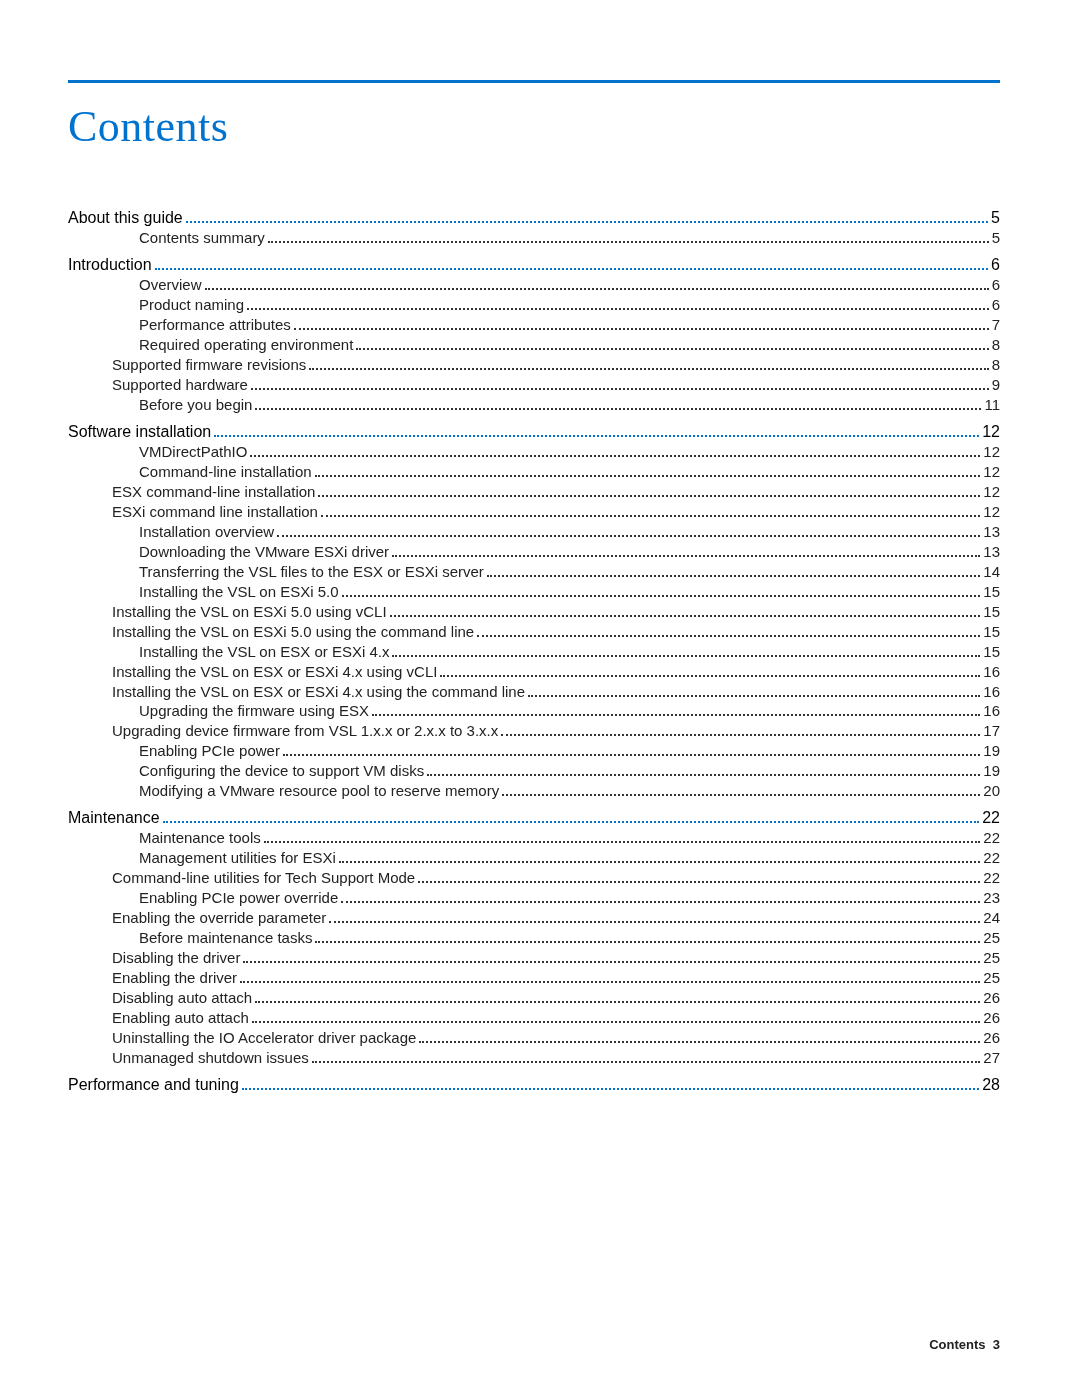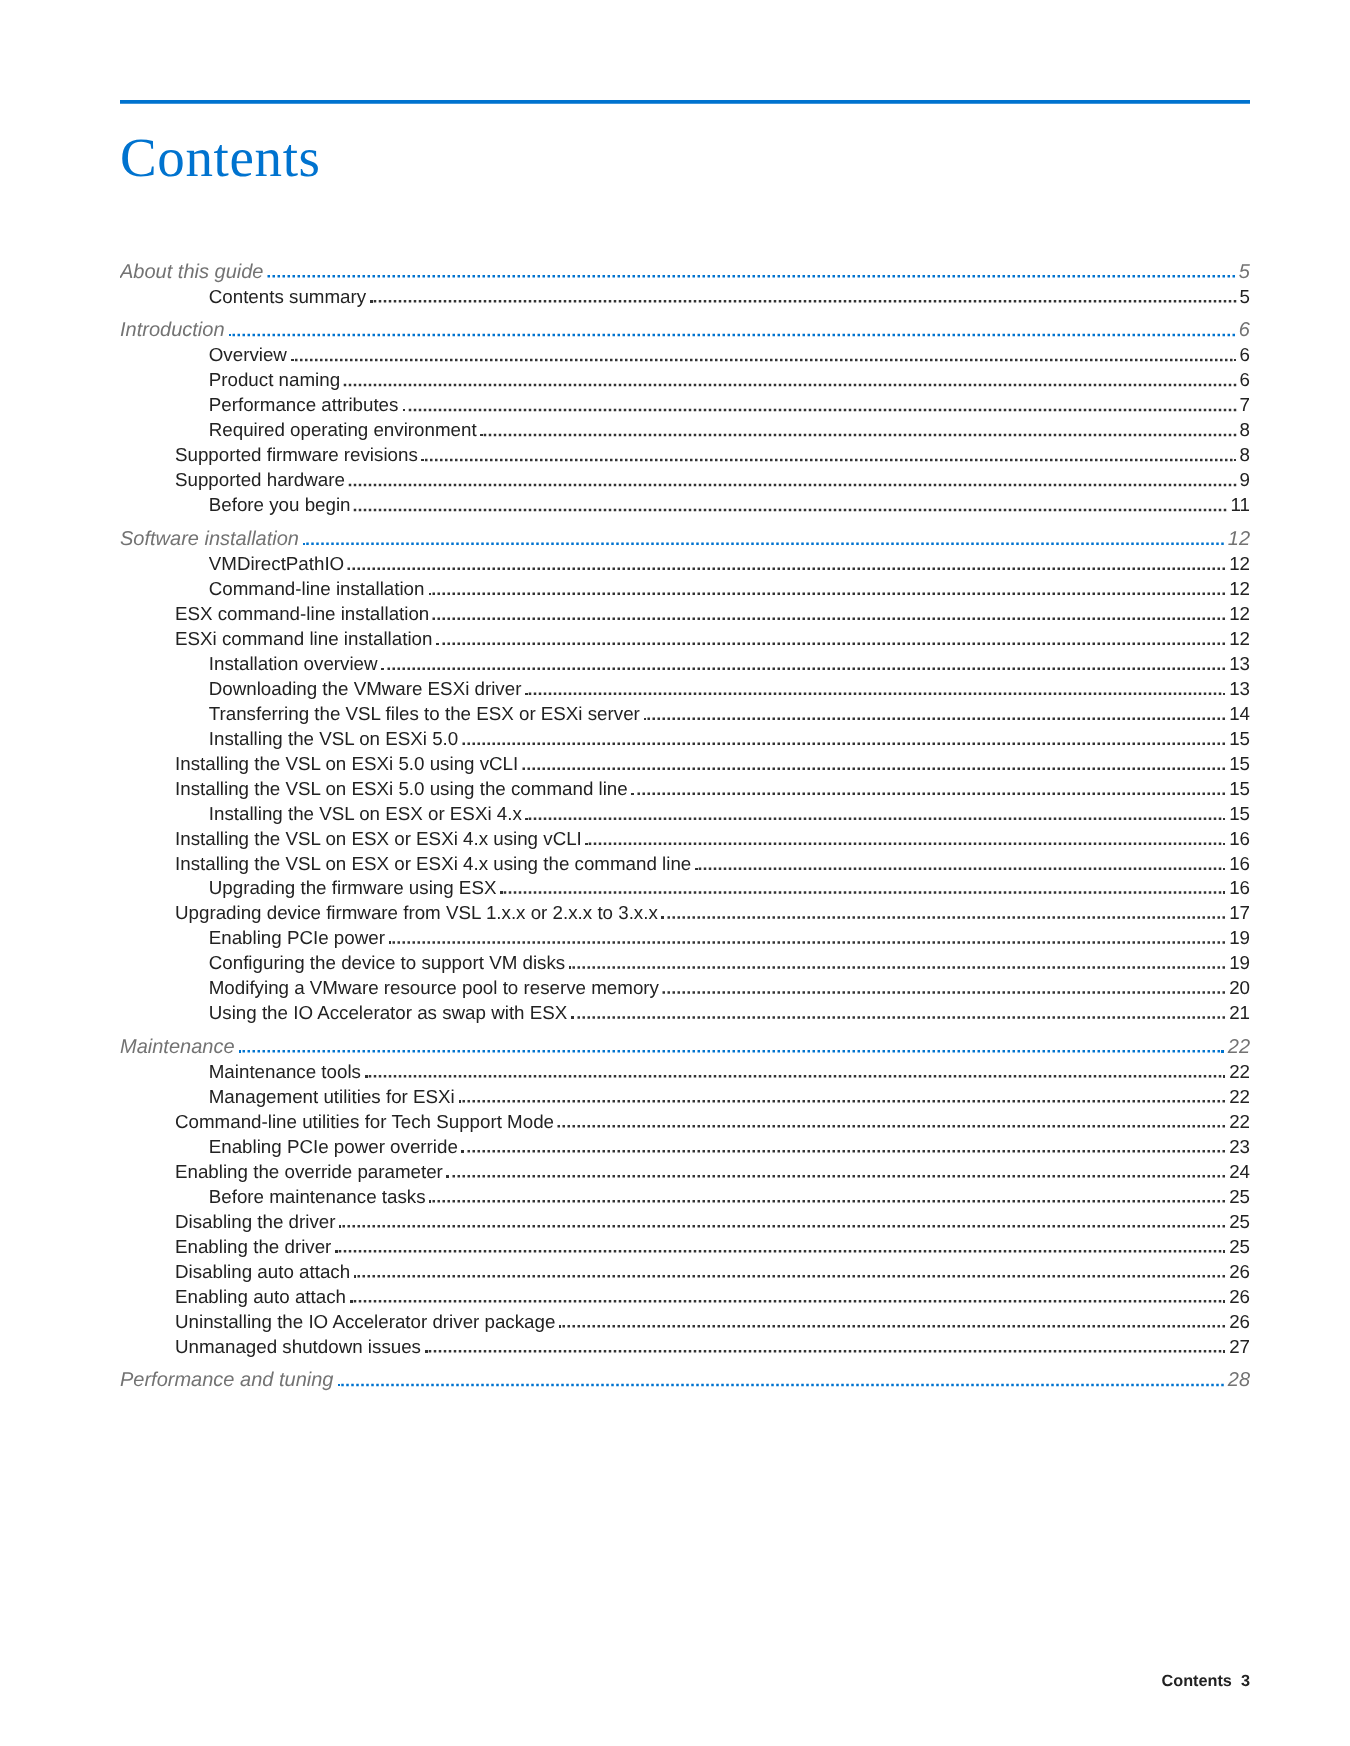--- a/index.html
+++ b/index.html
@@ -5,21 +5,21 @@
   body {
     margin: 0;
     padding: 0;
     background: #fff;
     font-family: Arial, Helvetica, sans-serif;
     width: 1080px;
     height: 1397px;
     position: relative;
   }
   .page {
-    padding: 80px 80px 40px 96px;
+    padding: 80px 80px 40px 68px;
     box-sizing: border-box;
     width: 100%;
     height: 100%;
     position: relative;
   }
   .hr {
     border-top: 3px solid #0073cf;
     margin-bottom: 18px;
   }
   .title {
@@ -51,21 +51,21 @@
     border-bottom: 2px dotted #333;
     margin: 0 3px 3px 3px;
     min-width: 6px;
     height: 0.75em;
   }
   .entry .pnum {
     flex: 0 0 auto;
     text-align: right;
   }
   .lvl0 { margin-left: 0; }
-  .lvl0 .label, .lvl0 .pnum { color: #737373; font-size: 16px; font-style: italic; }
+  .lvl0 .label, .lvl0 .pnum { color: #000000; font-size: 16px; }
   .lvl0 .dots { border-bottom: 2px dotted #0073cf; }
   .lvl1 { margin-left: 71px; }
   .lvl2 { margin-left: 44px; }
   .sect-gap { height: 6px; }
   .footer {
     position: absolute;
     bottom: 45px;
     right: 80px;
     font-size: 13px;
     color: #222;
@@ -221,25 +221,20 @@
       <div class="entry lvl1">
         <span class="label">Configuring the device to support VM disks</span>
         <span class="dots"></span>
         <span class="pnum">19</span>
       </div>
       <div class="entry lvl1">
         <span class="label">Modifying a VMware resource pool to reserve memory</span>
         <span class="dots"></span>
         <span class="pnum">20</span>
       </div>
-      <div class="entry lvl1">
-        <span class="label">Using the IO Accelerator as swap with ESX</span>
-        <span class="dots"></span>
-        <span class="pnum">21</span>
-      </div>
       <div class="sect-gap"></div>
       <div class="entry lvl0">
         <span class="label">Maintenance</span>
         <span class="dots"></span>
         <span class="pnum">22</span>
       </div>
       <div class="entry lvl1">
         <span class="label">Maintenance tools</span>
         <span class="dots"></span>
         <span class="pnum">22</span>

